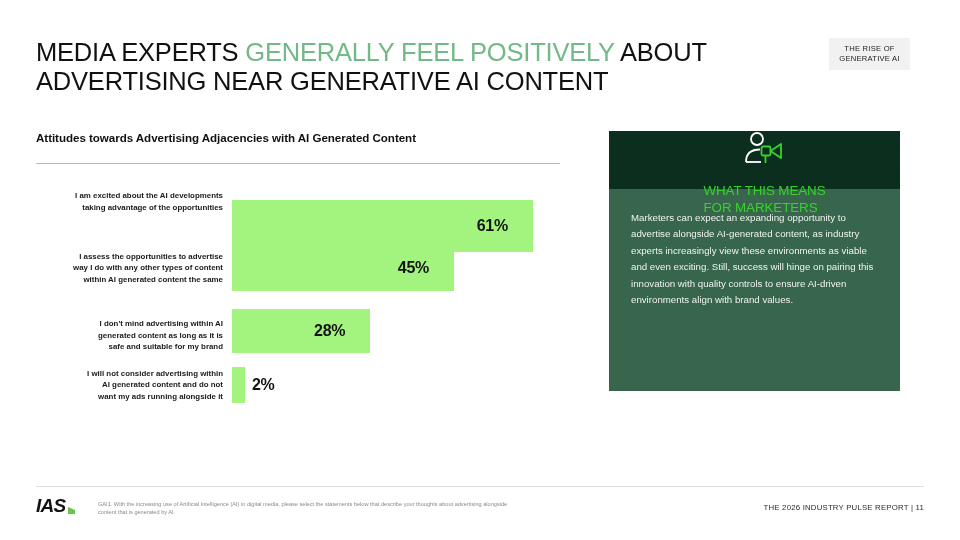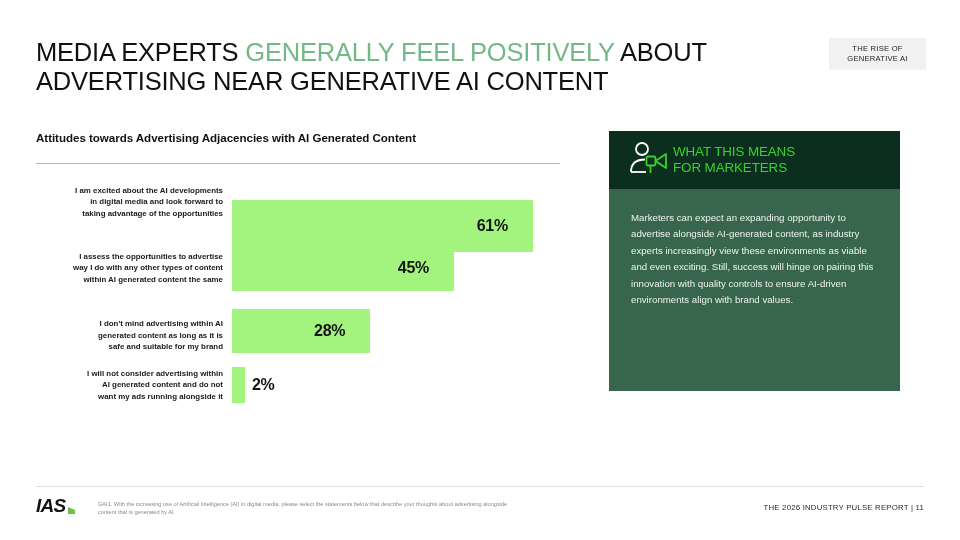--- a/index.html
+++ b/index.html
@@ -17,21 +17,21 @@
   }
   .title-line {
     font-size: 25.5px; font-weight: 400; letter-spacing: -0.2px;
     line-height: 29px; color: #111111;
     white-space: nowrap;
   }
   .title-accent { color: #73b887; }
 
   
   .corner-badge {
-    position: absolute; left: 829px; top: 38px; width: 97px; height: 32px;
+    position: absolute; left: 829px; top: 38px; width: 81px; height: 32px;
     background: #f1f1f1;
     display: flex; flex-direction: column;
     align-items: center; justify-content: center;
     line-height: 10.5px;
   }
   .corner-badge span {
     font-size: 7.6px; font-weight: 400; color: #1c1c1c; letter-spacing: 0.25px;
     text-align: center;
   }
 
@@ -62,21 +62,21 @@
   }
   .bar-value.inside { position: absolute; }
   .bar-value.outside { margin-left: 7px; }
 
   
   .panel {
     position: absolute; left: 609px; top: 131px; width: 291px; height: 260px;
   }
   .panel-head {
     height: 58px; background: #0b2e1e;
-    display: flex; align-items: center; padding-left: 20px; gap: 2px;
+    display: flex; align-items: center; padding-left: 20px; gap: 14px; flex-direction: column;
   }
   .panel-head-title {
     color: #36d42a; font-size: 13.4px; font-weight: 400;
     line-height: 16.5px; letter-spacing: -0.1px;
   }
   .panel-body {
     height: 202px; background: #37664c; padding: 21px 22px 0 22px;
   }
   .panel-body p {
     color: #eef3ef; font-size: 9.7px; line-height: 16.4px; font-weight: 400;
@@ -130,21 +130,20 @@
 
   <div class="chart-head">
     <h2>Attitudes towards Advertising Adjacencies with AI Generated Content</h2>
   </div>
   <div class="chart-rule"></div>
 
   <div class="chart" id="chart">
       <div class="bar-row" style="height: 60px; margin-bottom: 10px;">
         <div class="bar-label">
           <div>I am excited about the AI developments</div>
-          <div>in digital media and look forward to</div>
           <div>taking advantage of the opportunities</div>
         </div>
         <div class="bar-wrap" style="height: 52px; margin-top: 48px;">
           <div class="bar" style="width: 300.73px; background: rgb(163, 244, 127);"></div>
           <div class="bar-value inside" style="left: 244.73px;">61%</div>
         </div>
       </div>
       <div class="bar-row" style="height: 52px; margin-bottom: 9px;">
         <div class="bar-label">
           <div>I assess the opportunities to advertise</div>

